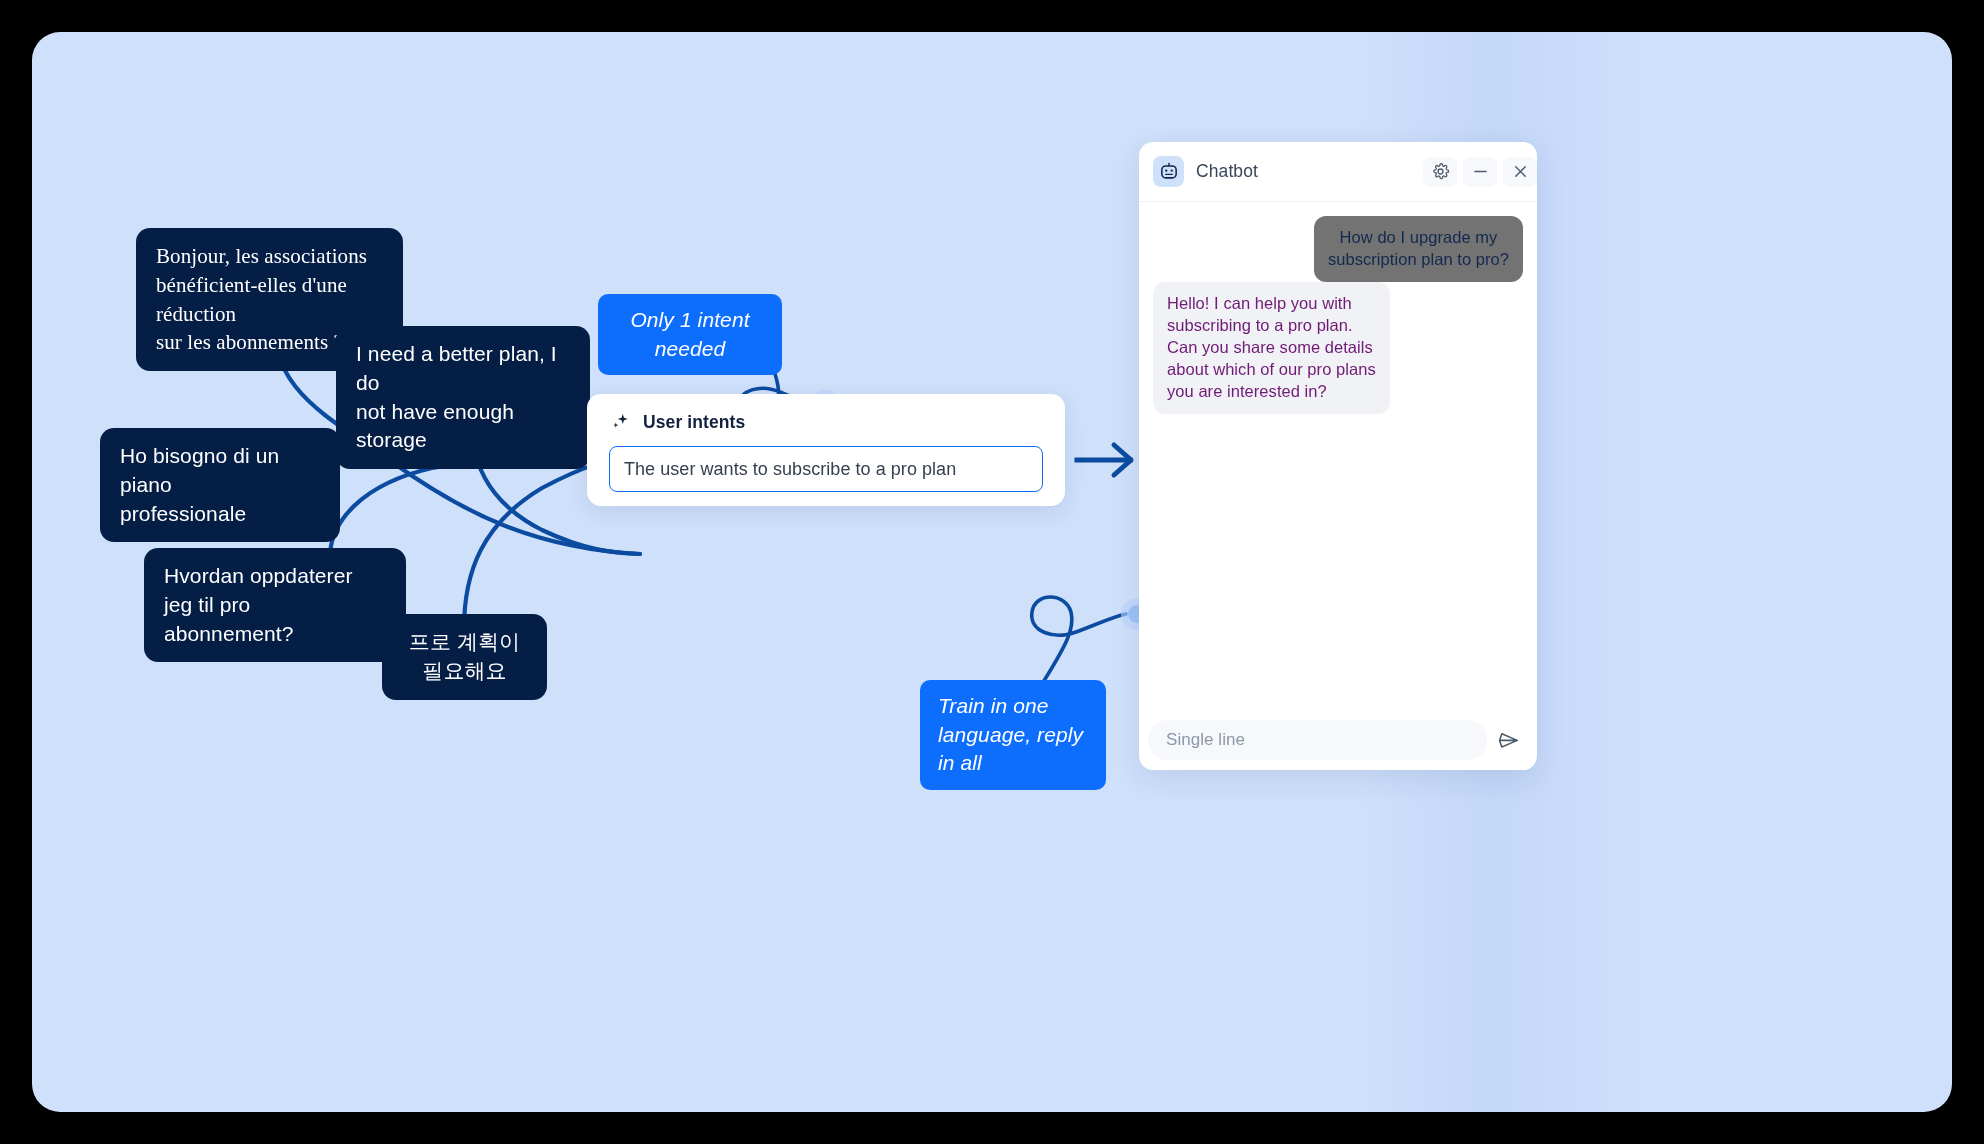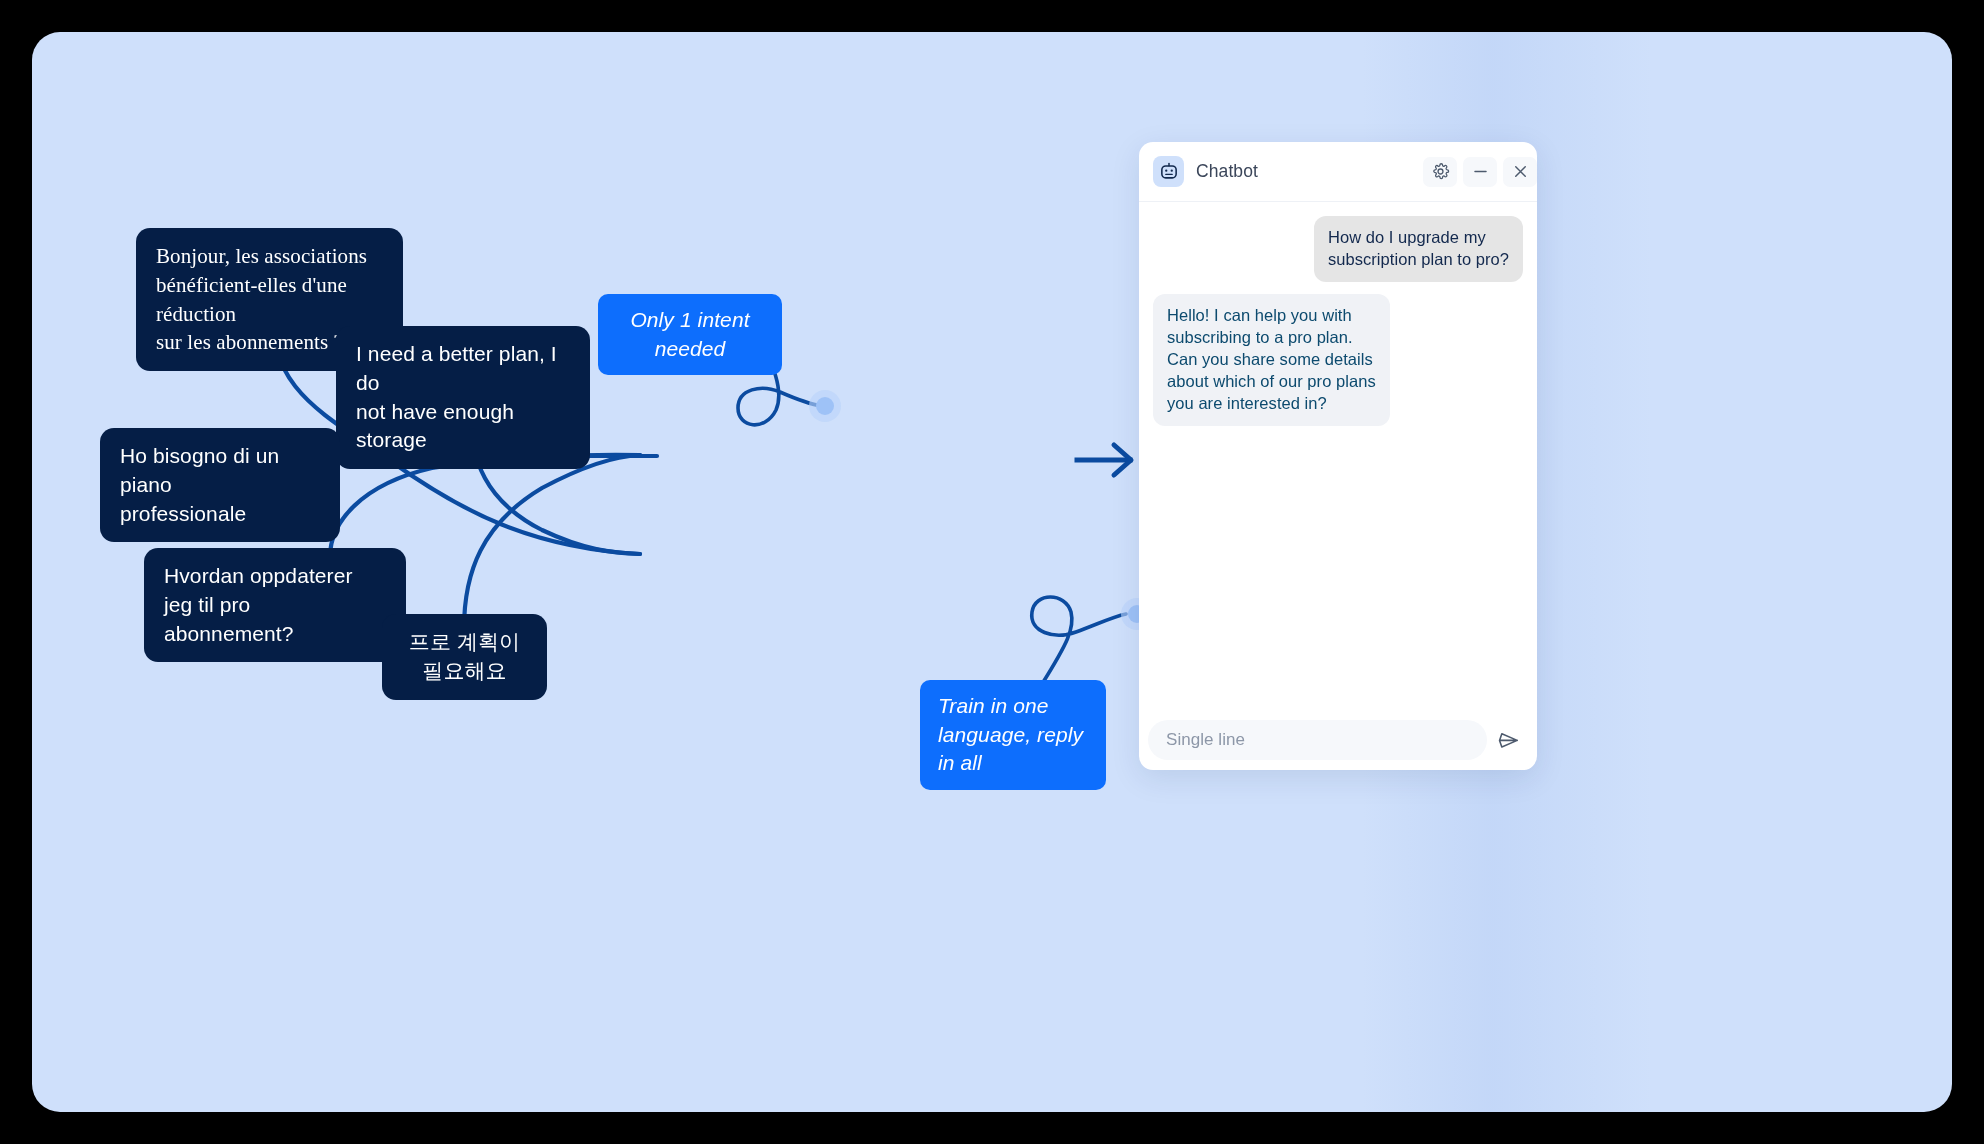--- a/index.html
+++ b/index.html
@@ -177,30 +177,30 @@
     border-radius: 12px;
     padding: 11px 14px;
     font-size: 16.5px;
     line-height: 1.33;
     letter-spacing: 0.05px;
     box-sizing: border-box;
     white-space: pre-line;
     max-width: 272px;
   }
   .msg.user {
-    background: #e5e5e5;
+    background: #737373;
     color: #13294e;
     margin-left: auto;
     width: fit-content;
     border-bottom-right-radius: 12px;
+    text-align: center;
   }
   .msg.bot {
     background: #f0f2f6;
-    color: #0c4a6e;
-    margin-top: 12px;
+    color: #701a75;
     width: fit-content;
     max-width: 268px;
   }
   #chat-footer {
     height: 60px;
     display: flex;
     align-items: center;
     padding: 0 12px 0 9px;
     box-sizing: border-box;
     gap: 4px;
@@ -302,20 +302,34 @@
 
   <div class="callout" style="left:566px; top:262px; width:184px; text-align:center;">Only 1 intent needed</div>
 
   <div class="callout" style="left:888px; top:648px; width:186px;">Train in one
 language, reply in all</div>
 
   <div class="node-dot" style="left:777px; top:358px;"></div>
 
   <div class="node-dot" style="left:1089px; top:566px;"></div>
 
+  <div id="intent-card">
+    <div id="intent-head">
+      <span style="display:flex;">
+        <svg width="22" height="22" viewBox="0 0 24 24" xmlns="http://www.w3.org/2000/svg">
+          <path d="M15 3.2 L16.35 7.35 L20.5 8.7 L16.35 10.05 L15 14.2 L13.65 10.05 L9.5 8.7 L13.65 7.35 Z" fill="#12223f"></path>
+          <path d="M7.4 12.6 L8.1 14.7 L10.2 15.4 L8.1 16.1 L7.4 18.2 L6.7 16.1 L4.6 15.4 L6.7 14.7 Z" fill="#12223f"></path>
+        </svg>
+      </span>
+      <span class="title">User intents</span>
+    </div>
+    <div id="intent-input">
+      <span>The user wants to subscribe to a pro plan</span>
+    </div>
+  </div>
 
   <div id="chat-panel">
 
     <div id="chat-header">
       <div id="bot-avatar">
         <svg width="22" height="22" viewBox="0 0 24 24" fill="none" xmlns="http://www.w3.org/2000/svg">
           <path d="M12 2.6 V5.2" stroke="#12294e" stroke-width="1.6" stroke-linecap="round"></path>
           <rect x="4.2" y="5.4" width="15.6" height="13" rx="4.2" stroke="#12294e" stroke-width="1.7"></rect>
           <circle cx="9" cy="10.6" r="1.25" fill="#12294e"></circle>
           <circle cx="15" cy="10.6" r="1.25" fill="#12294e"></circle>

